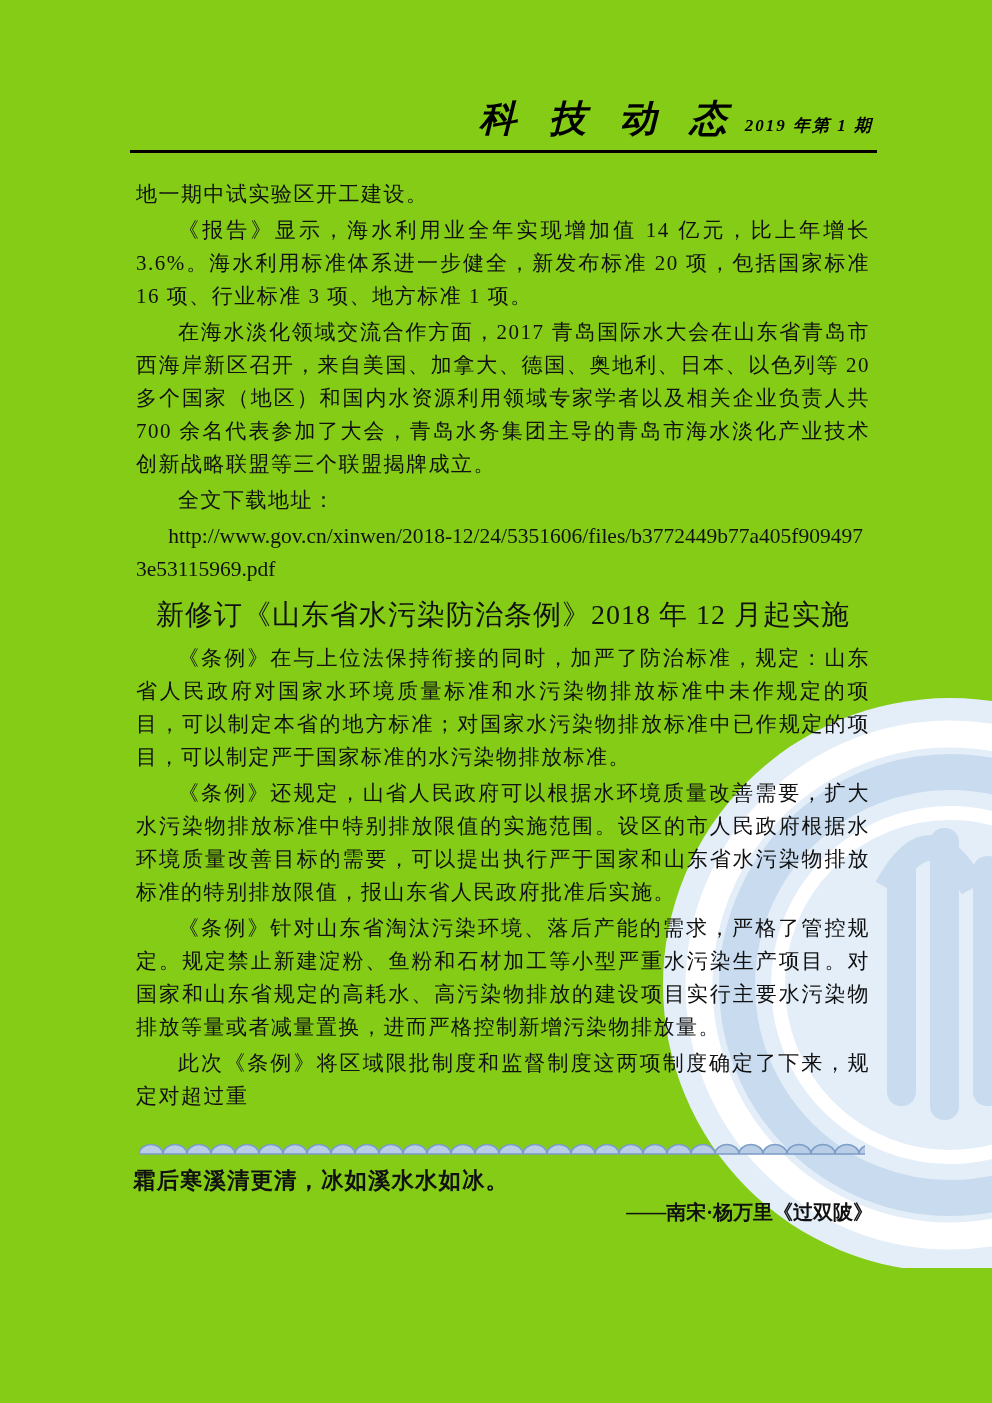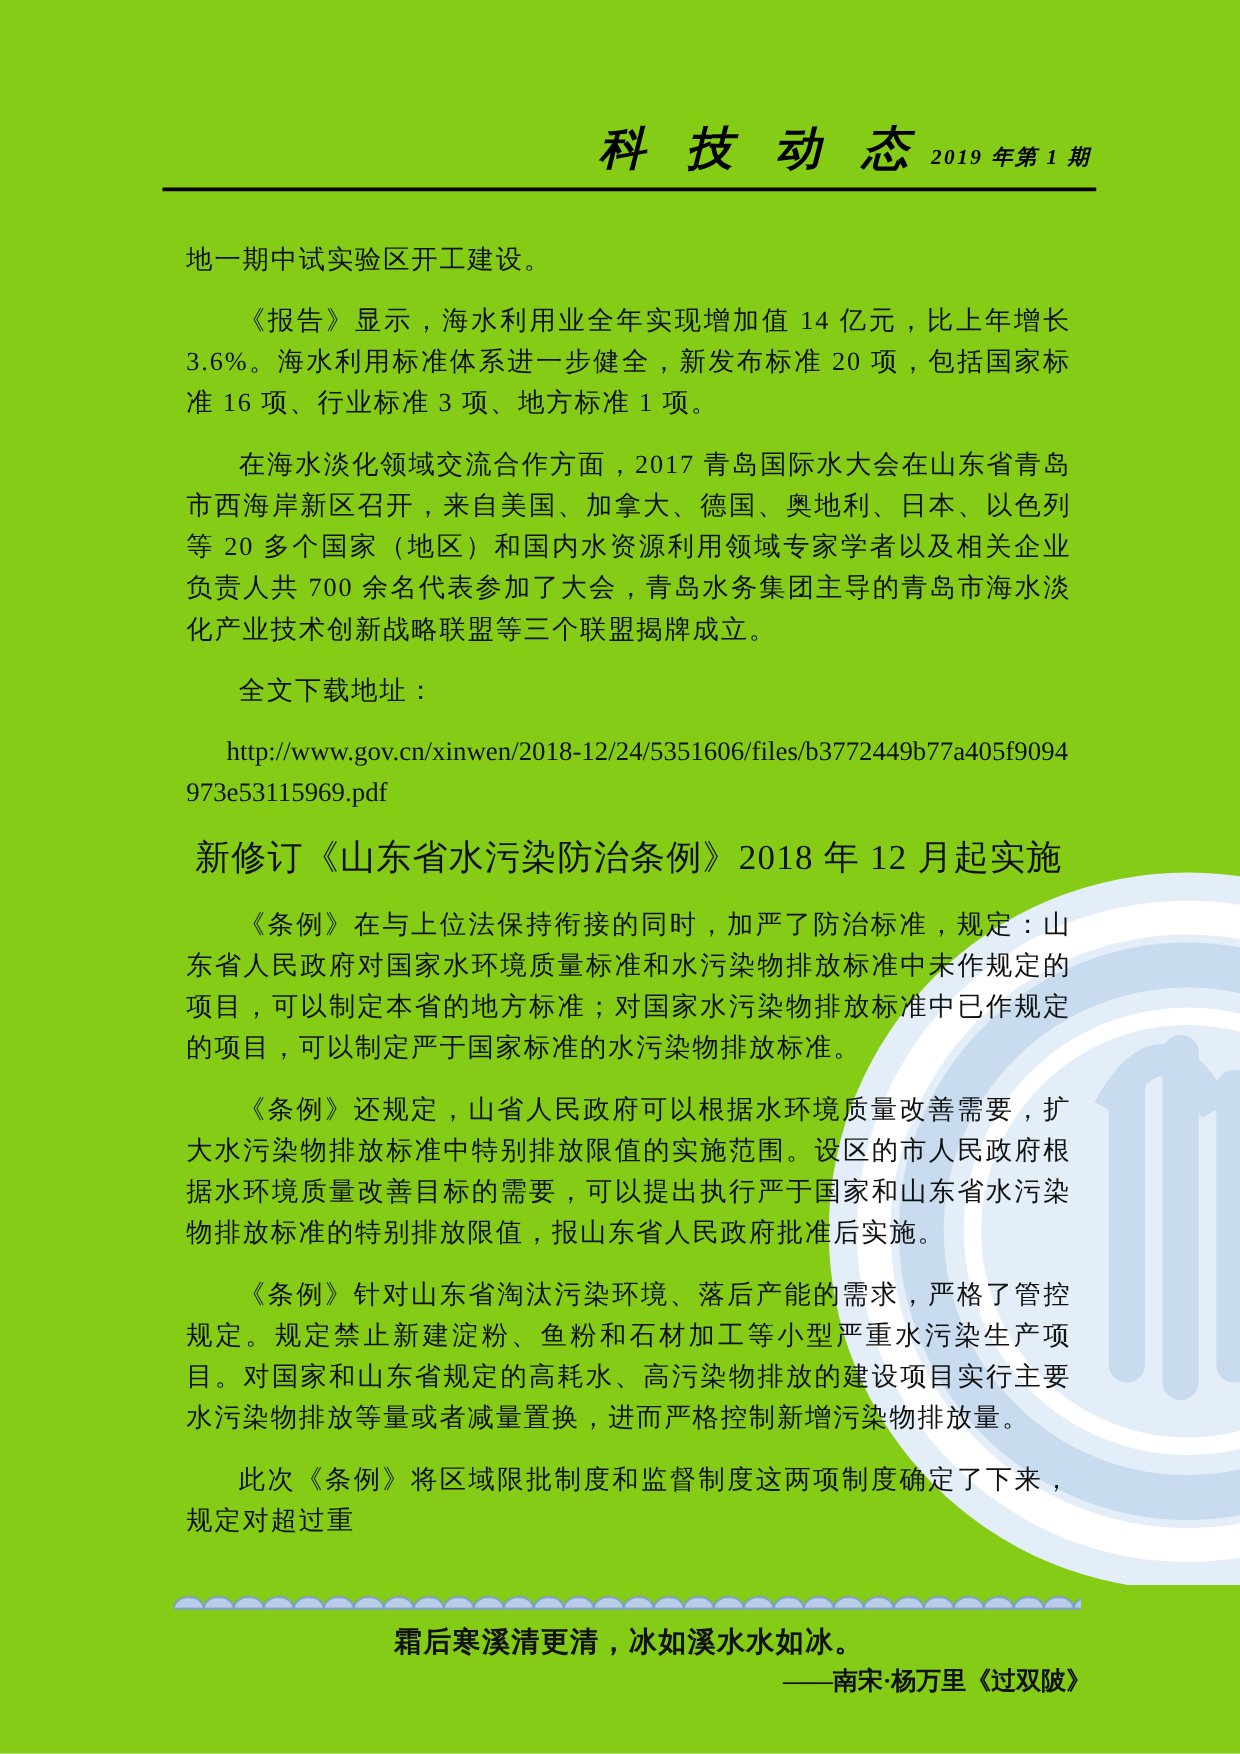--- a/index.html
+++ b/index.html
@@ -37,21 +37,21 @@
     color:#000;padding-left:6px;
   }
   .header-rule{
     margin-top:6px;
     border:none;border-top:3.5px solid #000;
     width:747px;margin-left:-3px;margin-bottom:0;
   }
   
   .body-text{padding-top:22px;}
   .body-text p{
-    margin:16px;
+    margin:3px;
     font-size:21px;
     line-height:33px;
     letter-spacing:1.5px;
     text-align:justify;
     text-indent:2em;
   }
   p.no-indent{text-indent:0;}
   p.url-line{
     text-indent:1.5em;
     letter-spacing:0;
@@ -76,21 +76,20 @@
   }
   
   .footer{
     position:relative;z-index:1;
     margin-left:133px;width:740px;
     padding-top:25px;
   }
   .wave-divider{display:block;margin-left:6px;}
   .quote-line{
     margin:10px 0 0 0;
-    text-align:center;
     font-weight:bold;
     font-size:22.5px;
     line-height:30px;
     letter-spacing:1px;
   }
   .attribution-line{
     margin:2px 0 0 0;
     text-align:right;
     font-weight:bold;
     font-size:20px;

